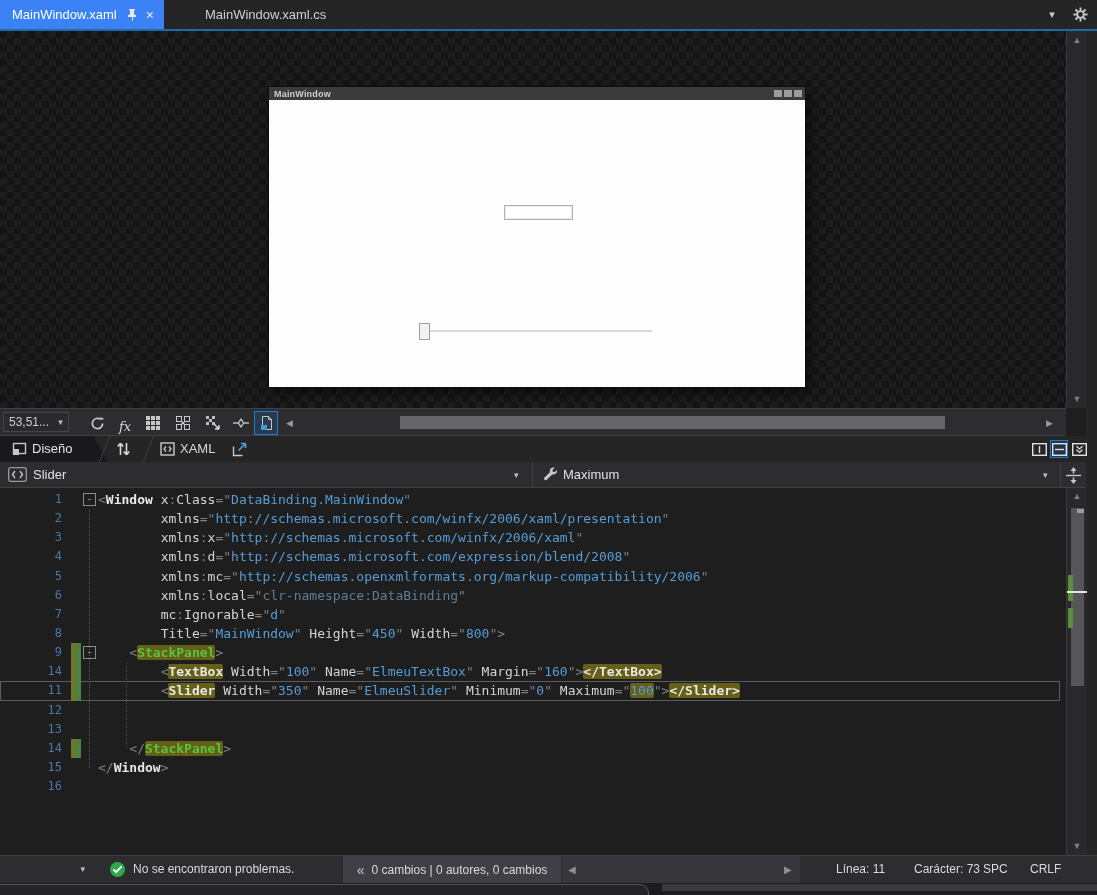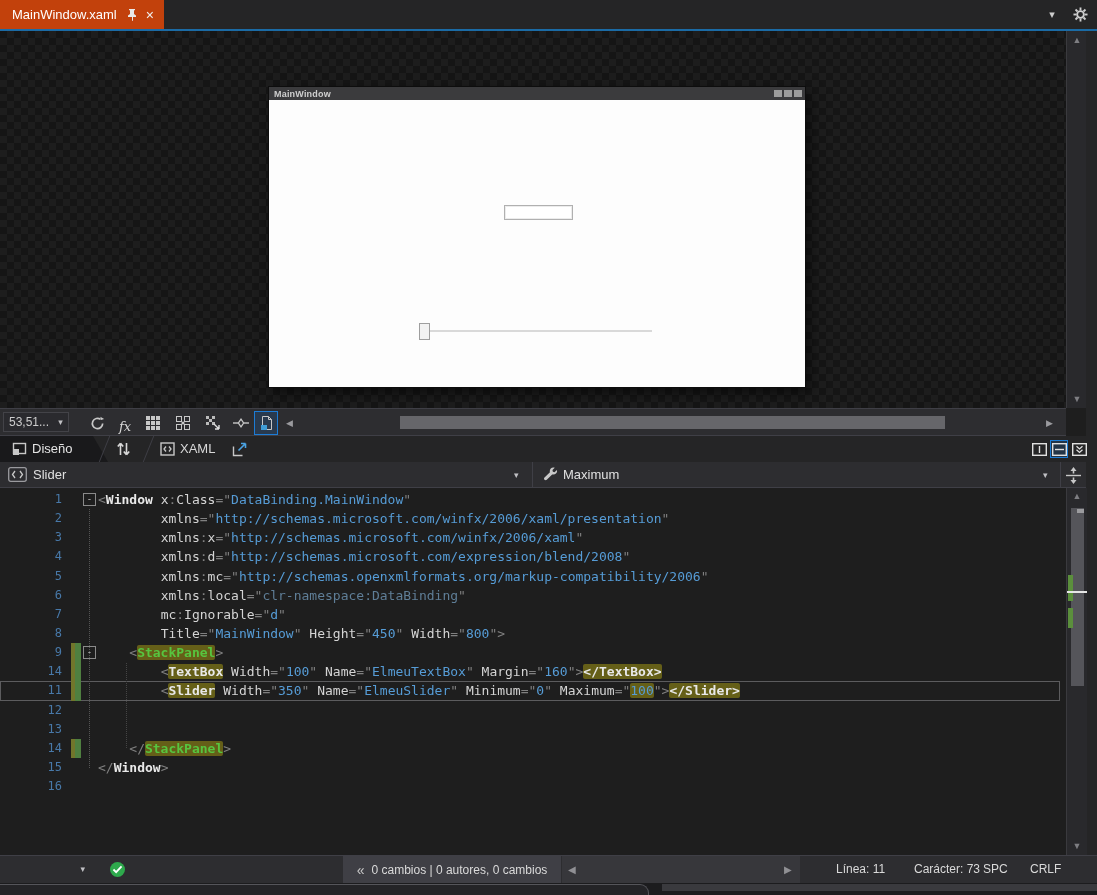--- a/index.html
+++ b/index.html
@@ -3,21 +3,21 @@
 <meta charset="utf-8">
 <style>
   html,body{margin:0;padding:0;background:#1E1E1E;}
   #screen{position:relative;width:1097px;height:895px;background:#1E1E1E;overflow:hidden;
           font-family:"Liberation Sans",sans-serif;-webkit-font-smoothing:antialiased;}
   .abs{position:absolute;}
   svg{display:block;}
 
   
   #tabbar{left:0;top:0;width:1097px;height:29px;background:#252526;}
-  #tab-active{left:0;top:0;height:29px;background:#c2410c;display:flex;align-items:center;
+  #tab-active{left:0;top:0;height:29px;background:#3b82f6;display:flex;align-items:center;
               padding:0 10px 0 12px;gap:9px;color:#FFFFFF;font-size:13px;cursor:default;}
   #tab-inactive{left:191px;top:0;height:29px;display:flex;align-items:center;padding:0 14px;
                 color:#D0D0D0;font-size:13px;}
   #tab-underline{left:0;top:29px;width:1097px;height:2px;background:#1B6BA5;}
   .welliconbtn{top:0;height:29px;width:24px;display:flex;align-items:center;justify-content:center;color:#CCCCCC;}
 
   
   #designer{left:0;top:31px;width:1066px;height:377px;background-color:#151515;
     background-image:linear-gradient(45deg,#1d1d1d 25%,transparent 25%,transparent 75%,#1d1d1d 75%),
                      linear-gradient(45deg,#1d1d1d 25%,transparent 25%,transparent 75%,#1d1d1d 75%);
@@ -124,20 +124,23 @@
   <div class="abs" id="tabbar">
     <div class="abs" id="tab-active">
       <span>MainWindow.xaml</span>
       <span>
         <svg width="11" height="12" viewBox="0 0 11 12">
             <path d="M3 0h5v1l-1 .6V5l2 1.4V8H6v3.4L5.5 12 5 11.4V8H1V6.4L3 5V1.6L2 1V0z" fill="#E8E8E8" transform="translate(1,0)"></path>
           </svg>
       </span>
       <span style="font-size:14px;line-height:14px;color:#F0F0F0;">×</span>
     </div>
+    <div class="abs" id="tab-inactive">
+      <span>MainWindow.xaml.cs</span>
+    </div>
     <div class="abs welliconbtn" style="left:1040px;">
       <span style="font-size:11px;">▾</span>
     </div>
     <div class="abs welliconbtn" style="left:1068px;">
       <span>
         <svg width="15" height="15" viewBox="0 0 16 16">
           <g stroke="#CFCFCF" stroke-width="2">
             <line x1="8" y1="0.5" x2="8" y2="3.5"></line>
               <line x1="8" y1="12.5" x2="8" y2="15.5"></line>
             <line x1="0.5" y1="8" x2="3.5" y2="8"></line>
@@ -424,20 +427,21 @@
   <div class="abs" id="statusbar">
     <div class="abs" id="status-zoom">
       <span class="zv">90 %</span>
       <span class="caret" style="line-height:23px;">▾</span>
     </div>
     <div class="abs" id="status-check">
       <svg width="11" height="9" viewBox="0 0 12 10">
           <path d="M1.5 5l3 3L10.5 1.5" fill="none" stroke="#FFFFFF" stroke-width="2"></path>
         </svg>
     </div>
+    <div class="abs" id="status-msg">No se encontraron problemas.</div>
     <div class="abs" id="status-changes">
       <span style="font-size:14px;color:#C8C8C8;">«</span>
       <span>0 cambios | 0 autores, 0 cambios</span>
     </div>
     <div class="abs" id="status-hscroll">
       <span class="abs sarrow" style="left:6px;">◀</span>
       <span class="abs sarrow" style="left:222px;">▶</span>
     </div>
     <div class="abs statustext" style="left:812px;margin-left:24px;">Línea: 11</div>
     <div class="abs statustext" style="left:914px;">Carácter: 73</div>

